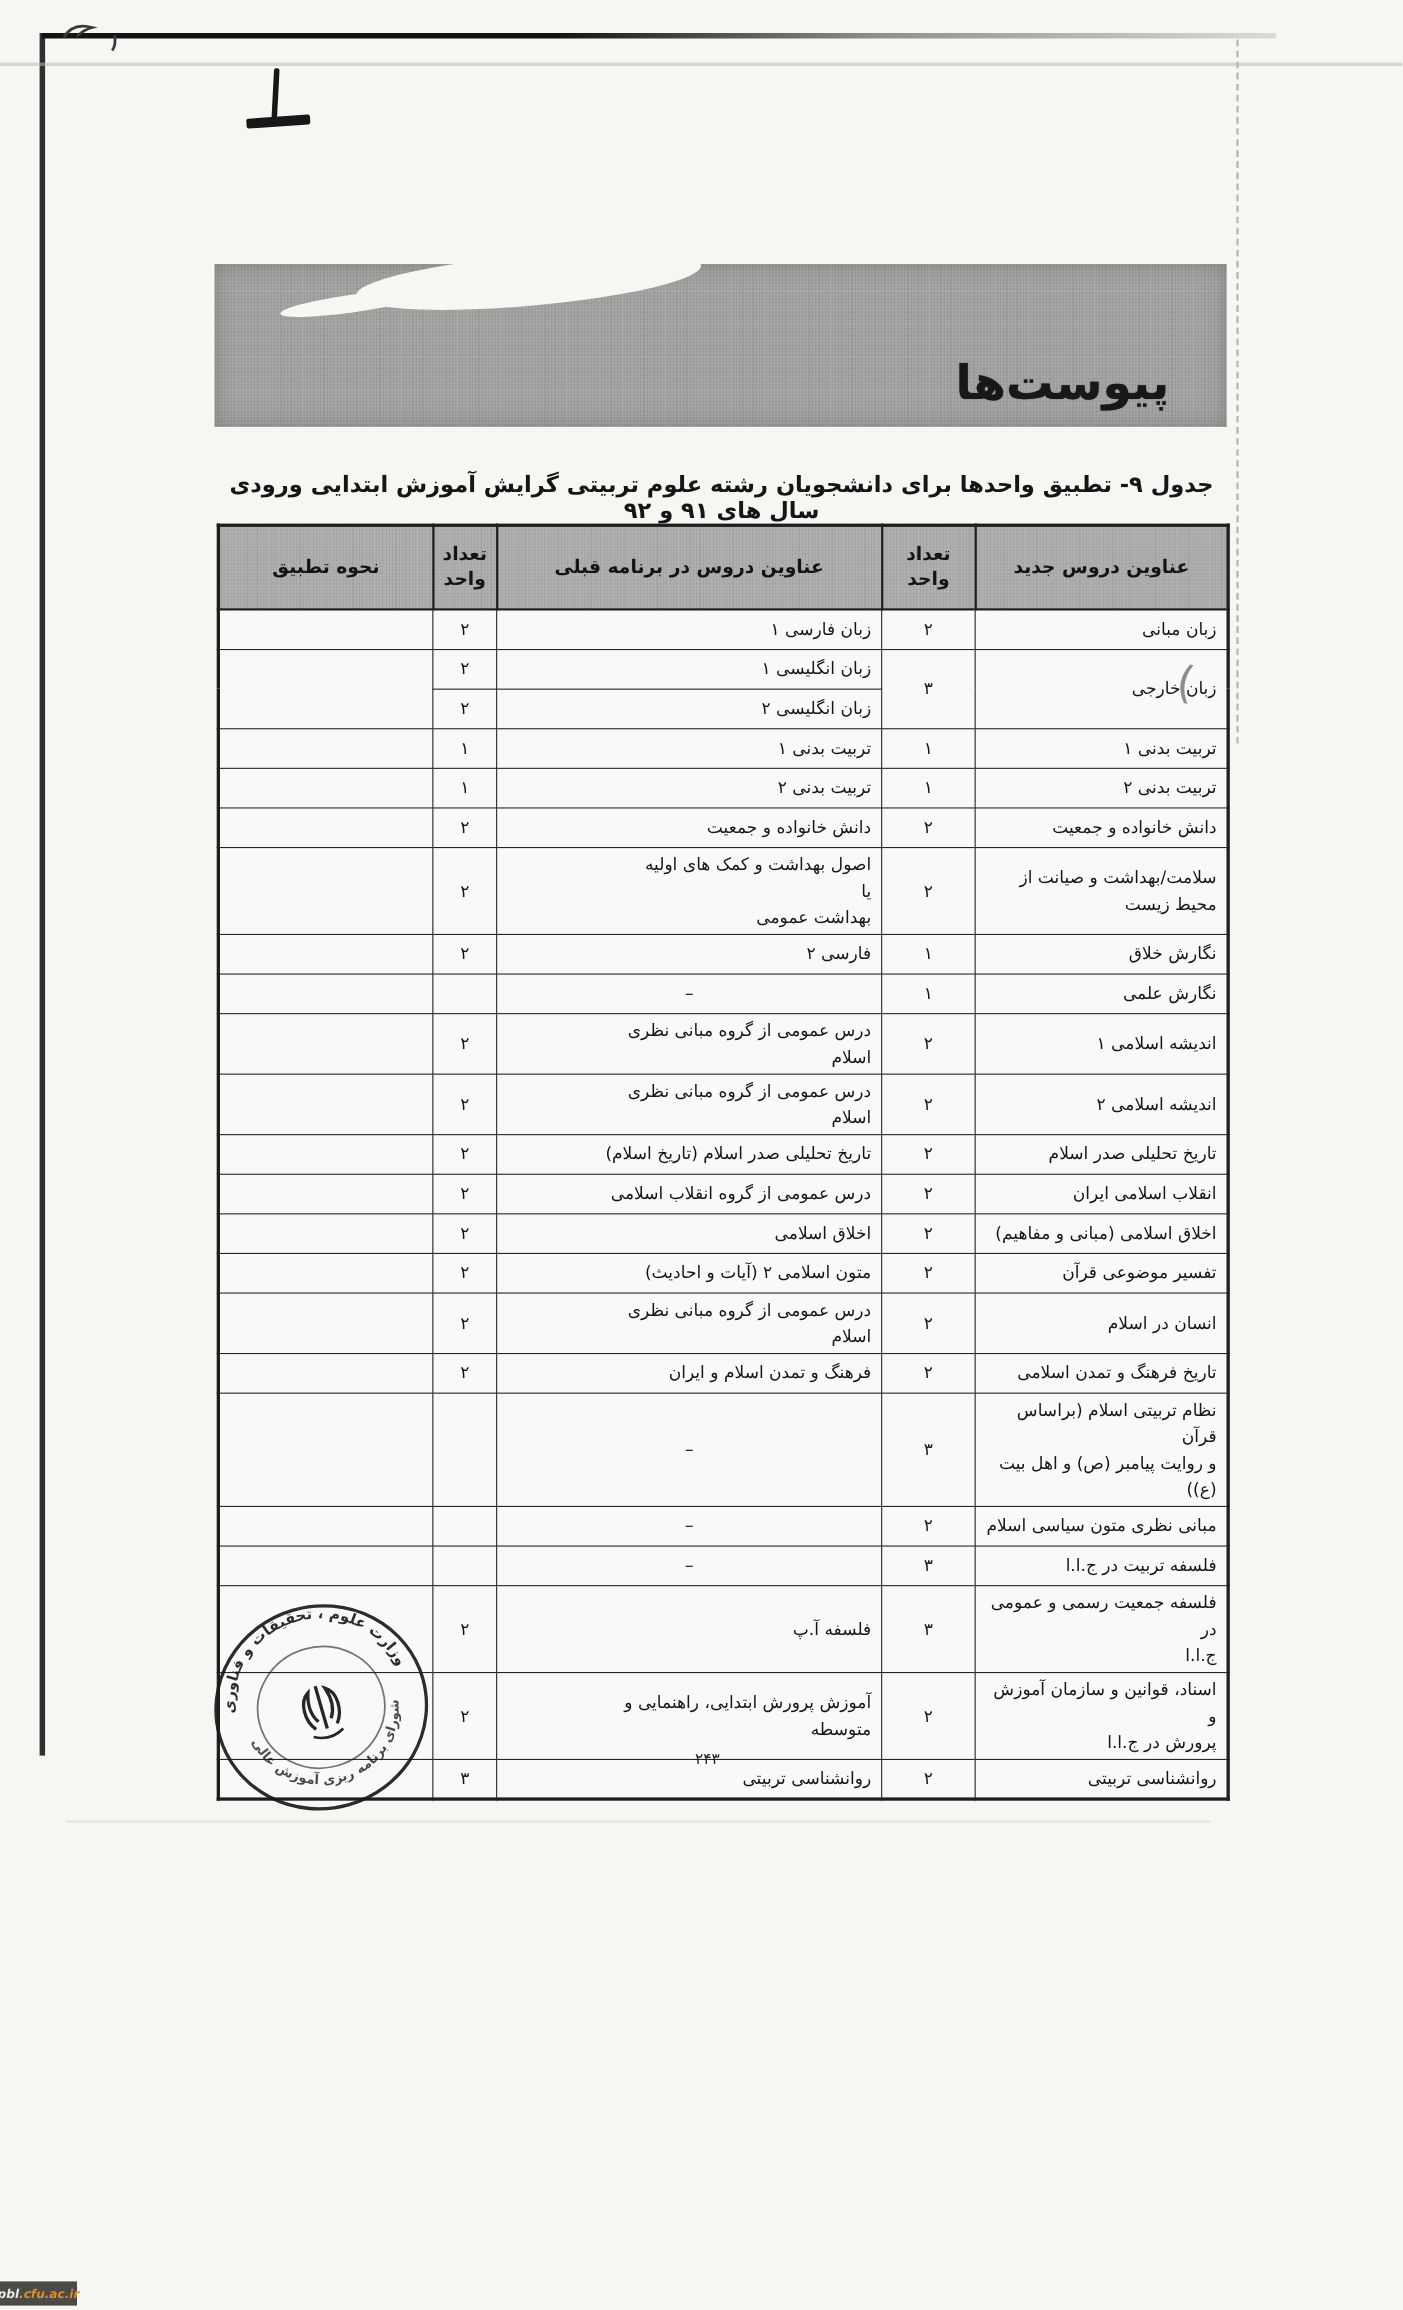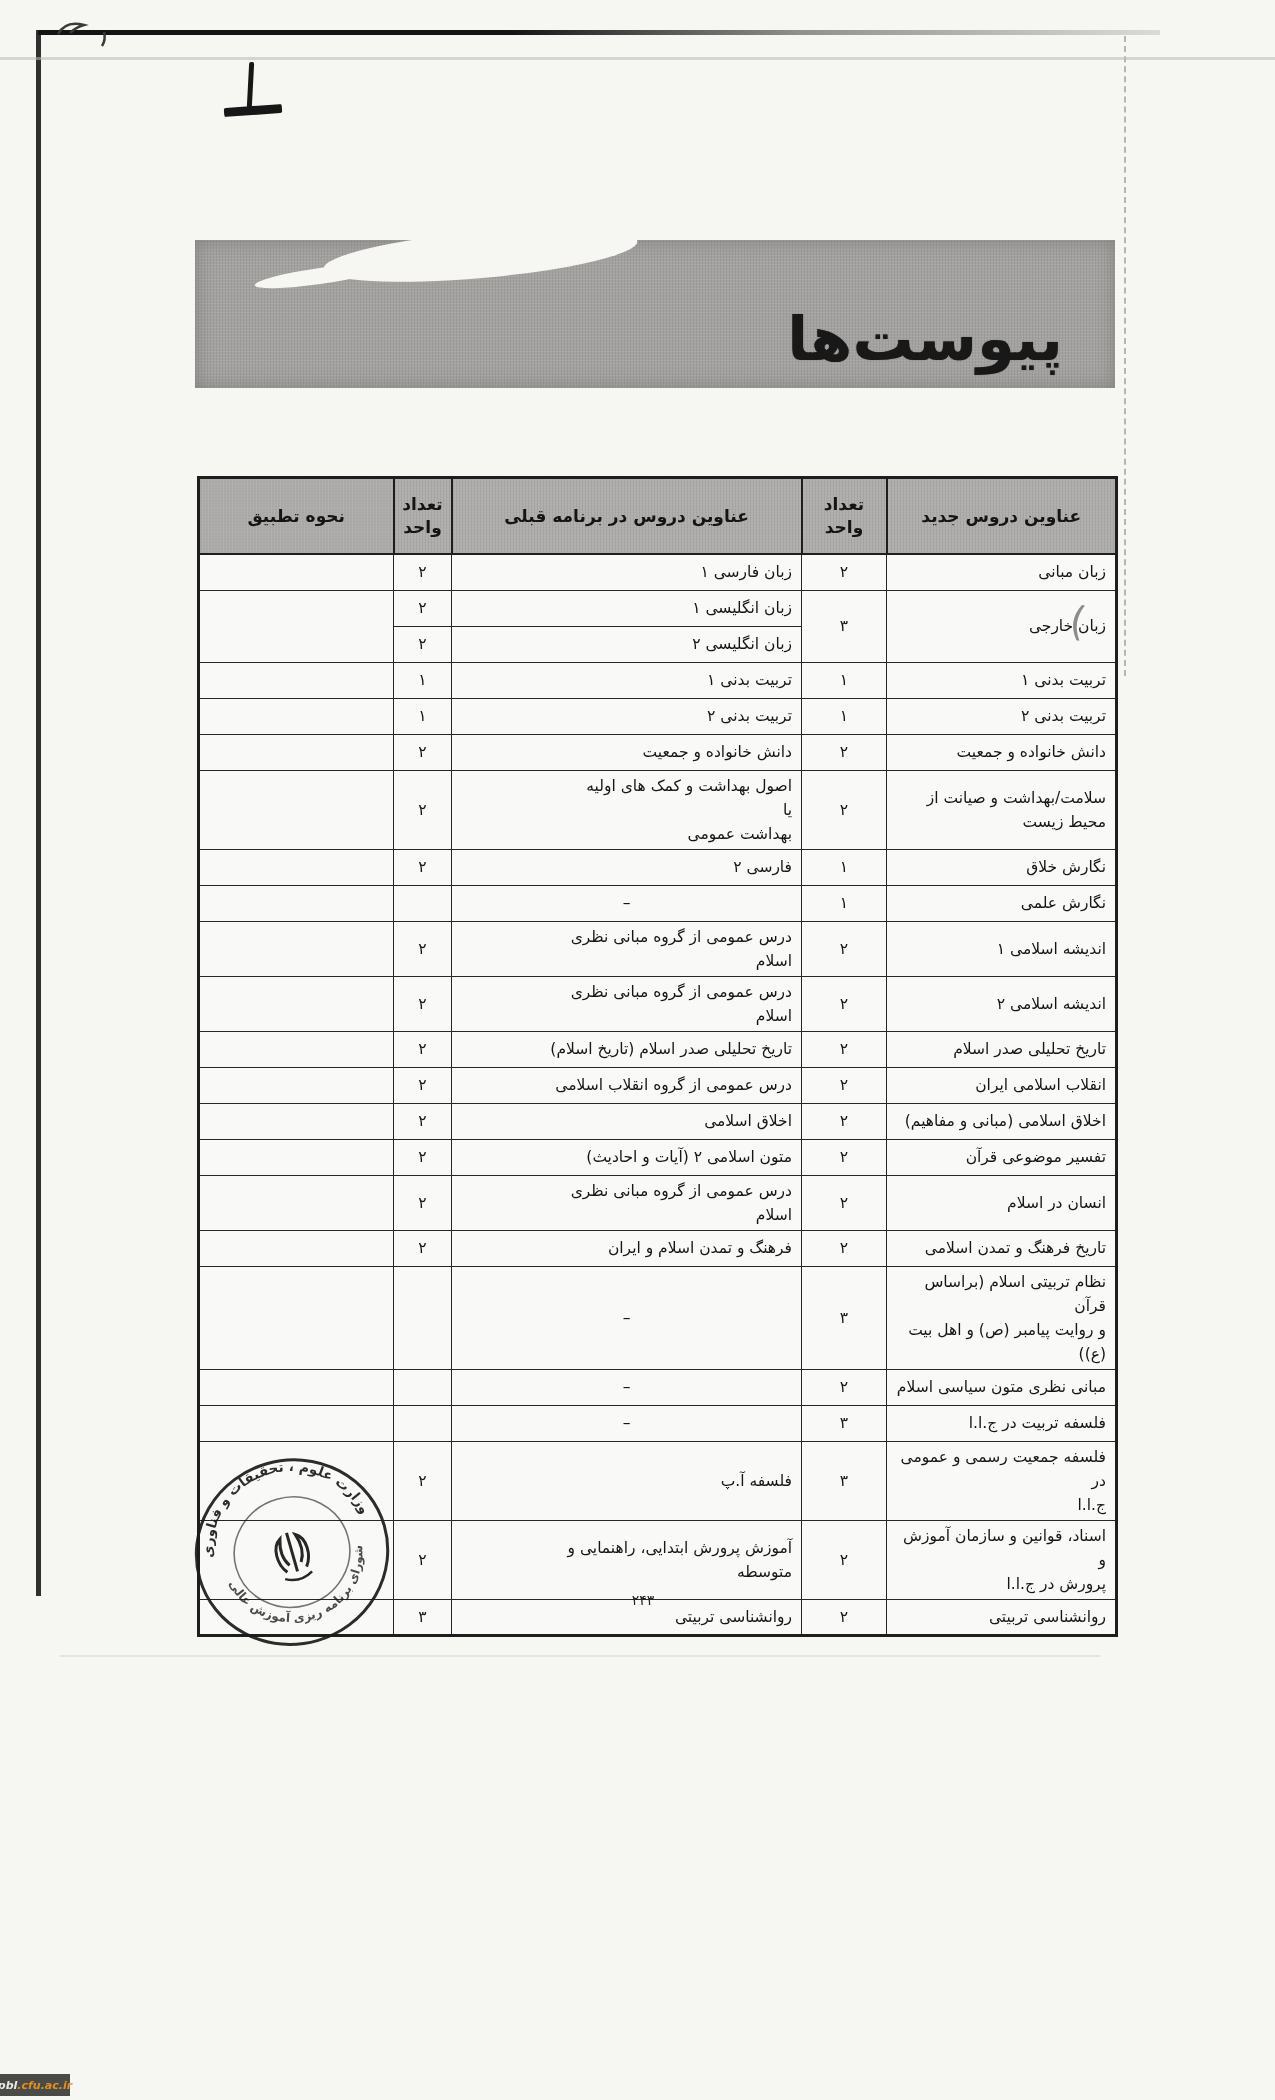--- a/index.html
+++ b/index.html
@@ -20,21 +20,21 @@
   .one-base{width:58px;height:9px;background:#171717;transform:rotate(-4deg);margin-top:-2px;margin-left:6px;border-radius:2px;}
   .paren-mark{position:absolute;left:1070px;top:598px;font-size:40px;color:#333;transform:rotate(9deg);opacity:.85;}
 
   
   .banner{position:absolute;left:195px;top:240px;width:920px;height:148px;background-color:#a3a2a0;
     background-image:repeating-linear-gradient(0deg,rgba(255,255,255,.07) 0 1px,transparent 1px 3px),
                      repeating-linear-gradient(90deg,rgba(0,0,0,.06) 0 1px,transparent 1px 3px);
     box-shadow:inset 0 0 18px rgba(70,70,68,.35);}
   .banner-swoosh{position:absolute;left:128px;top:-8px;width:315px;height:46px;background:#f6f6f3;border-radius:50%;transform:rotate(-5deg);}
   .banner-swoosh::after{content:"";position:absolute;left:-70px;top:22px;width:130px;height:16px;background:#f6f6f3;border-radius:50%;transform:rotate(-3deg);}
-  .banner-title{position:absolute;right:52px;bottom:14px;font-size:61px;font-weight:bold;color:#181818;direction:rtl;letter-spacing:-1px;
+  .banner-title{position:absolute;right:52px;bottom:14px;font-size:43px;font-weight:bold;color:#181818;direction:rtl;letter-spacing:-1px;
     text-shadow:0 0 1px rgba(0,0,0,.6);}
 
   
   .table-title{position:absolute;left:197px;top:428px;width:918px;text-align:center;direction:rtl;
     font-size:20.5px;font-weight:bold;color:#151515;}
 
   
   .table-wrap{position:absolute;left:197px;top:476px;width:918px;}
   table{width:100%;border-collapse:collapse;direction:rtl;border:3px solid #1e1e1e;table-layout:fixed;background:rgba(255,255,255,.35);}
   th{border:2px solid #1e1e1e;background-color:#aeadab;
@@ -82,20 +82,21 @@
     <div class="one-base"></div>
   </div>
 
   <div class="paren-mark">(</div>
 
   <div class="banner">
     <div class="banner-swoosh"></div>
     <div class="banner-title">پیوست‌ها</div>
   </div>
 
+  <div class="table-title">جدول ۹- تطبیق واحدها برای دانشجویان رشته علوم تربیتی گرایش آموزش ابتدایی ورودی سال های ۹۱ و ۹۲</div>
 
   <div class="table-wrap">
     <table>
       <colgroup>
         <col style="width:230px">
           <col style="width:85px">
           <col style="width:350px">
           <col style="width:58px">
           <col style="width:195px">
       </colgroup>

